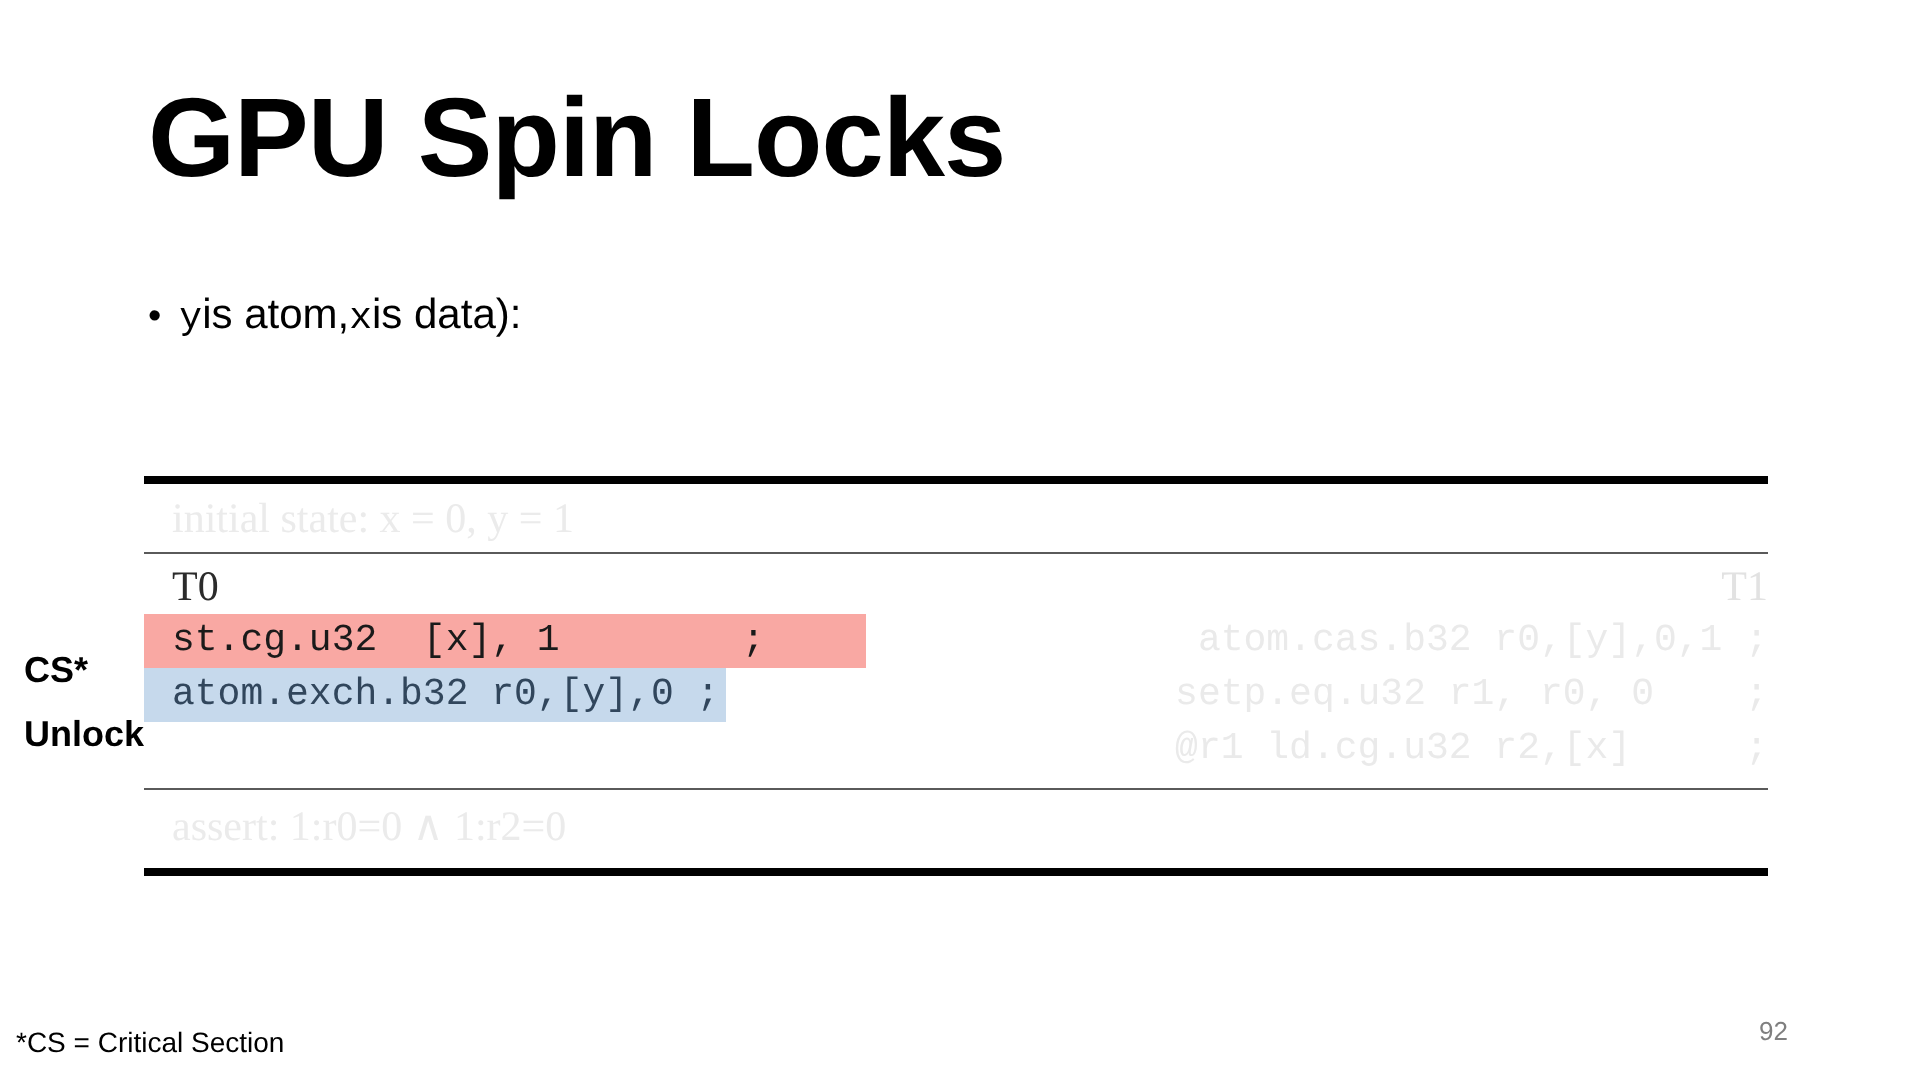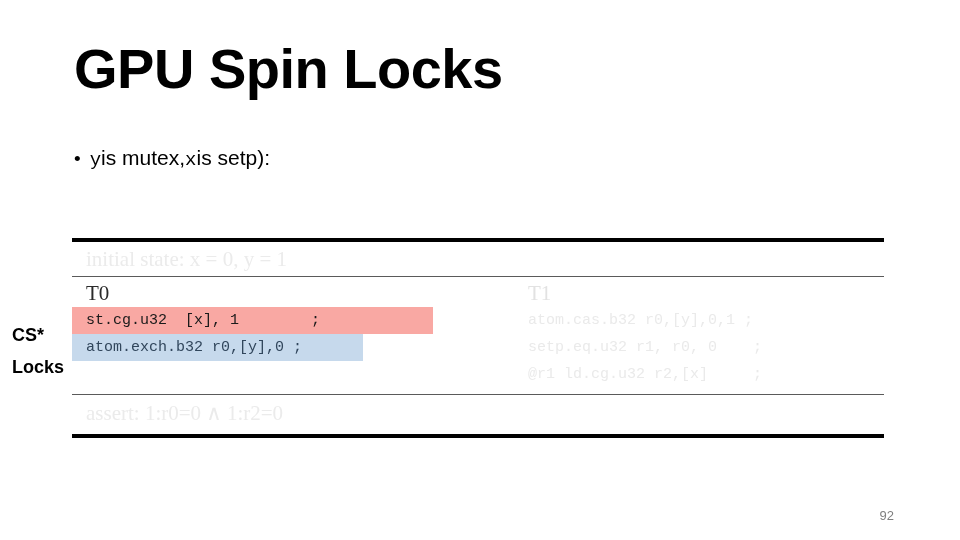--- a/index.html
+++ b/index.html
@@ -84,36 +84,36 @@
   .litmus-body {
     position: relative;
     display: flex;
     padding-top: 3px;
     padding-bottom: 6px;
   }
   .col {
     position: relative;
   }
   .col-t0 { width: 442px; }
-  .col-t1 { width: 370px; }
+  .col-t1 { width: 370px; text-align: right; }
 
   .thread-head {
     font-family: "Liberation Serif", serif;
     font-size: 21px;
     padding-left: 14px;
     height: 27px;
     line-height: 27px;
     white-space: nowrap;
   }
   .thread-head.dark { color: #2b2b2b; }
   .thread-head.faded { color: #e2e2e2; }
 
   .code-line {
     font-family: "Liberation Mono", "DejaVu Sans Mono", monospace;
-    font-size: 15px;
+    font-size: 19px;
     height: 27px;
     line-height: 27px;
     padding-left: 14px;
     white-space: pre;
     letter-spacing: 0px;
   }
   .code-line.faded {
     color: #eaeaea;
   }
   .code-line.hl-pink {
@@ -172,23 +172,23 @@
 </head>
 <body>
 
 <div class="slide">
 
   <div class="slide-title">GPU Spin Locks</div>
 
   <div class="bullet-row">
     <span class="bullet-dot">•</span>
     <span class="mono-inline">y</span>
-    <span> is mutex, </span>
+    <span> is atom, </span>
     <span class="mono-inline">x</span>
-    <span> is setp):</span>
+    <span> is data):</span>
   </div>
 
   <div class="litmus">
 
     <div class="rule-thick"></div>
 
     <div class="litmus-initial">initial state: x = 0, y = 1</div>
 
     <div class="rule-thin"></div>
 
@@ -210,18 +210,19 @@
     </div>
 
     <div class="rule-thin"></div>
 
     <div class="litmus-assert">assert: 1:r0=0 ∧ 1:r2=0</div>
 
     <div class="rule-thick"></div>
   </div>
 
   <div class="side-label" id="side-cs">CS*</div>
-  <div class="side-label" id="side-unlock">Locks</div>
-
+  <div class="side-label" id="side-unlock">Unlock</div>
+
+  <div class="footnote">*CS = Critical Section</div>
 
   <div class="page-number">92</div>
 
 </div>
 
 </body></html>

